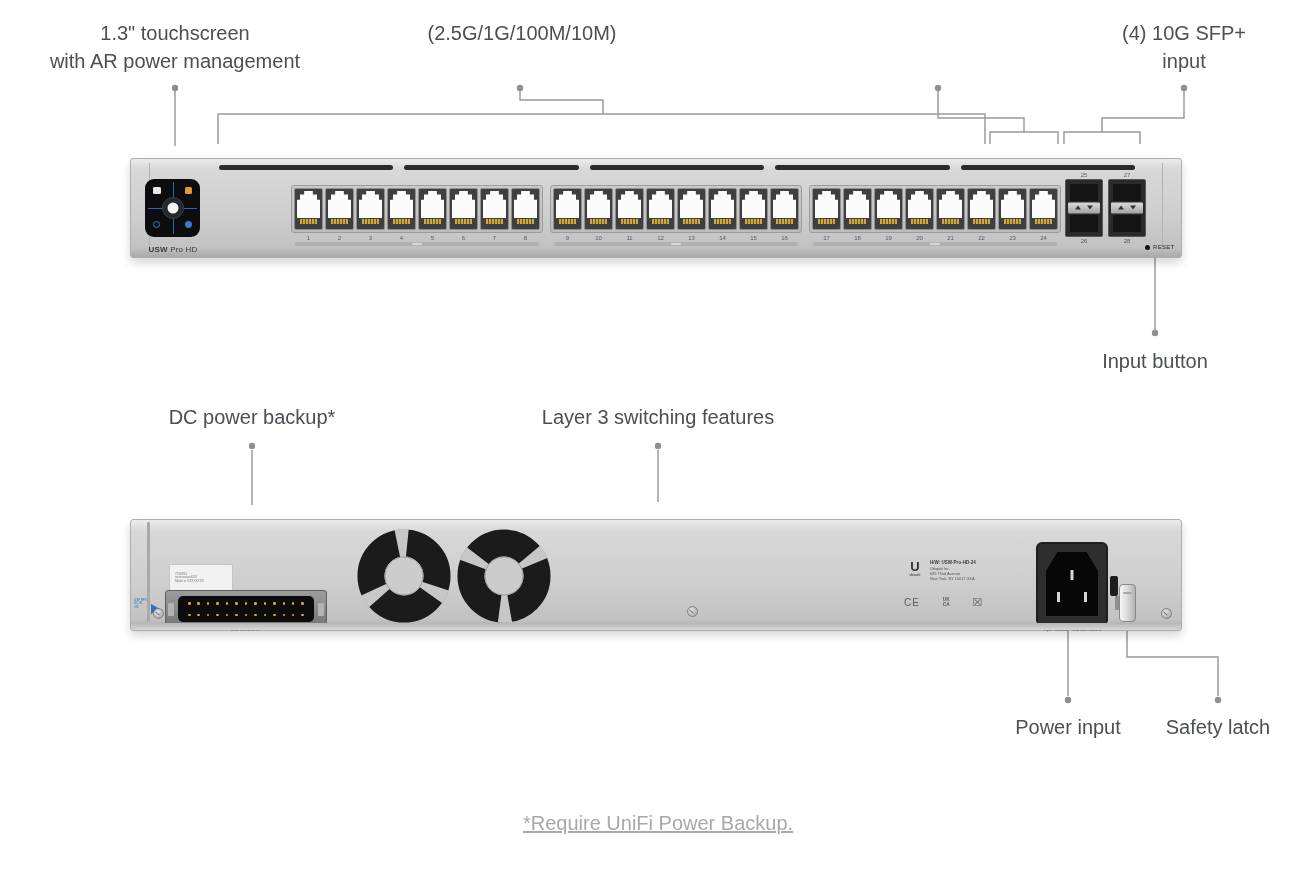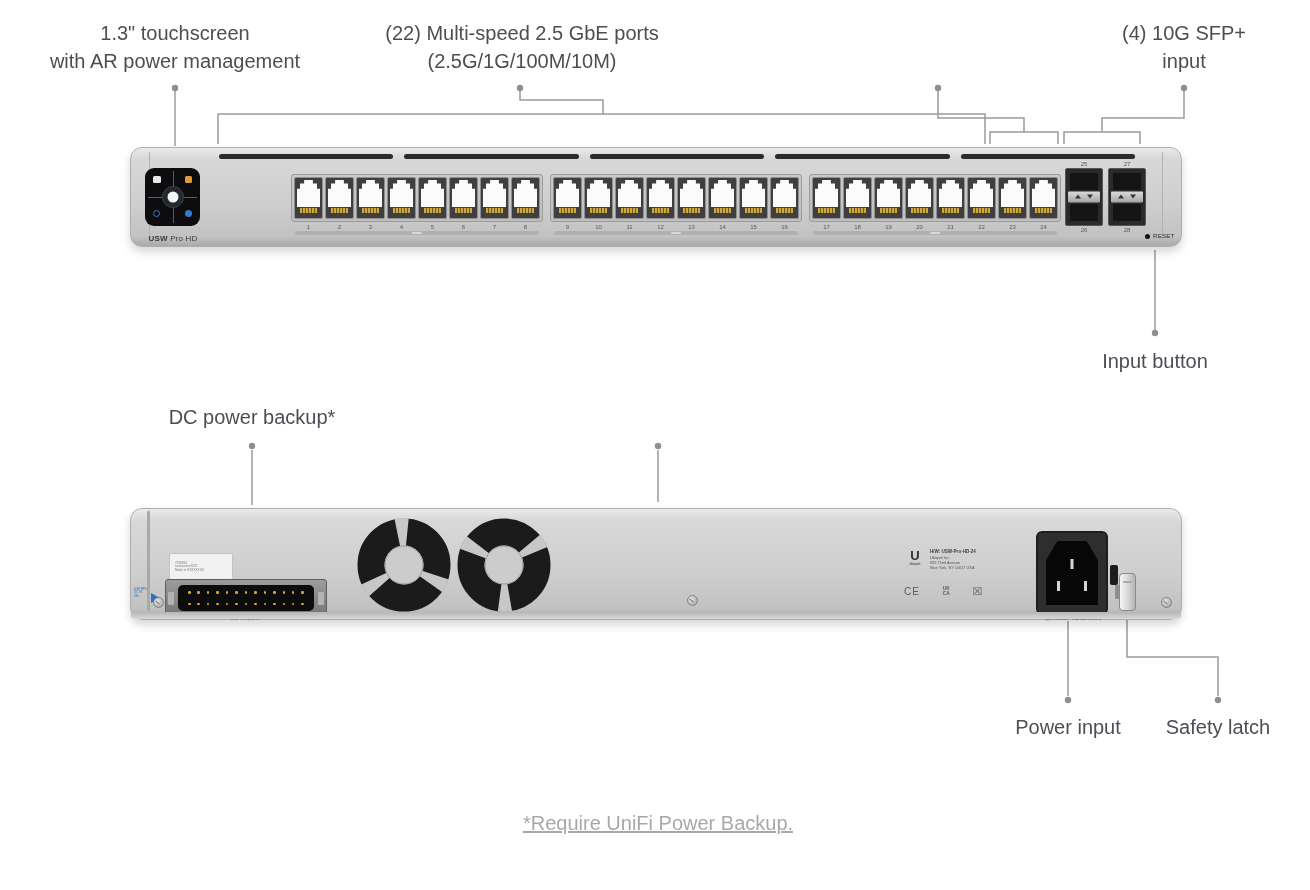--- a/index.html
+++ b/index.html
@@ -4,23 +4,23 @@
 <style>
   html,body{margin:0;padding:0;background:#fff;}
   .canvas{position:relative;width:1310px;height:890px;background:#ffffff;overflow:hidden;
           font-family:"Liberation Sans","DejaVu Sans",sans-serif;}
   .overlay{position:absolute;left:0;top:0;pointer-events:none;}
   .label{position:absolute;transform:translateX(-50%);text-align:center;font-size:20px;
          color:#4b4e54;line-height:1.38;white-space:nowrap;}
   .footnote{position:absolute;transform:translateX(-50%);font-size:20px;color:#a8a8a8;white-space:nowrap;text-decoration:underline;}
 
   
-  .chassis{position:absolute;left:130px;width:1050px;border:1px solid #aeaeae;border-radius:12px;
+  .chassis{position:absolute;left:130px;width:1050px;border:1px solid #aeaeae;border-radius:3px;
            background:linear-gradient(180deg,#ebebeb 0%,#d8d8d8 10%,#cecece 58%,#c2c2c2 90%,#aaaaaa 100%);
-           box-shadow:0 5px 10px rgba(0,0,0,.16);}
+           box-shadow:0 5px 10px rgba(0,0,0,.16);margin-top:11px;}
   .chassis.front{top:147px;height:98px;}
   .chassis.back{top:508px;height:110px;}
   .chassis.back::after{content:'';position:absolute;left:0;right:0;bottom:0;height:7px;
            background:linear-gradient(180deg,#b5b5b5,#d9d9d9);border-radius:0 0 3px 3px;}
   .endcap{position:absolute;top:4px;bottom:4px;width:1px;background:#b2b2b2;}
 
   
   .vents{position:absolute;left:88px;right:46px;top:6px;display:flex;gap:11px;}
   .vent{height:5px;flex:1;background:#2b2b2b;border-radius:2.5px;}
 
@@ -151,21 +151,20 @@
         <circle cx="1068" cy="700" r="3.2"></circle>
       <circle cx="1218" cy="700" r="3.2"></circle>
     </g>
   </svg>
 
   <div class="label" style="left:175px;top:20px">
     <div>1.3" touchscreen</div>
     <div>with AR power management</div>
   </div>
   <div class="label" style="left:522px;top:20px">
-    <div>(22) Multi-speed 2.5 GbE ports</div>
     <div>(2.5G/1G/100M/10M)</div>
   </div>
   <div class="label" style="left:1184px;top:20px">
     <div>(4) 10G SFP+</div>
     <div>input</div>
   </div>
   <div class="label" style="left:1155px;top:348px">Input button</div>
 
   <div class="chassis front">
     <div class="endcap" style="left:18px"></div>
@@ -350,20 +349,21 @@
         </div>
       </div>
 
     <div class="reset">
       <span class="reset-dot"></span>
       <span class="reset-txt">RESET</span>
     </div>
   </div>
 
   <div class="label" style="left:252px;top:404px">DC power backup*</div>
+  <div class="label" style="left:658px;top:404px">Layer 3 switching features</div>
   <div class="label" style="left:1068px;top:714px">Power input</div>
   <div class="label" style="left:1218px;top:714px">Safety latch</div>
 
   <div class="chassis back">
     <div class="edge-strip"></div>
     <div class="rps-text">
         <div>USP RPS</div>
         <div>DC IN</div>
         <div>ON</div>
       </div>

